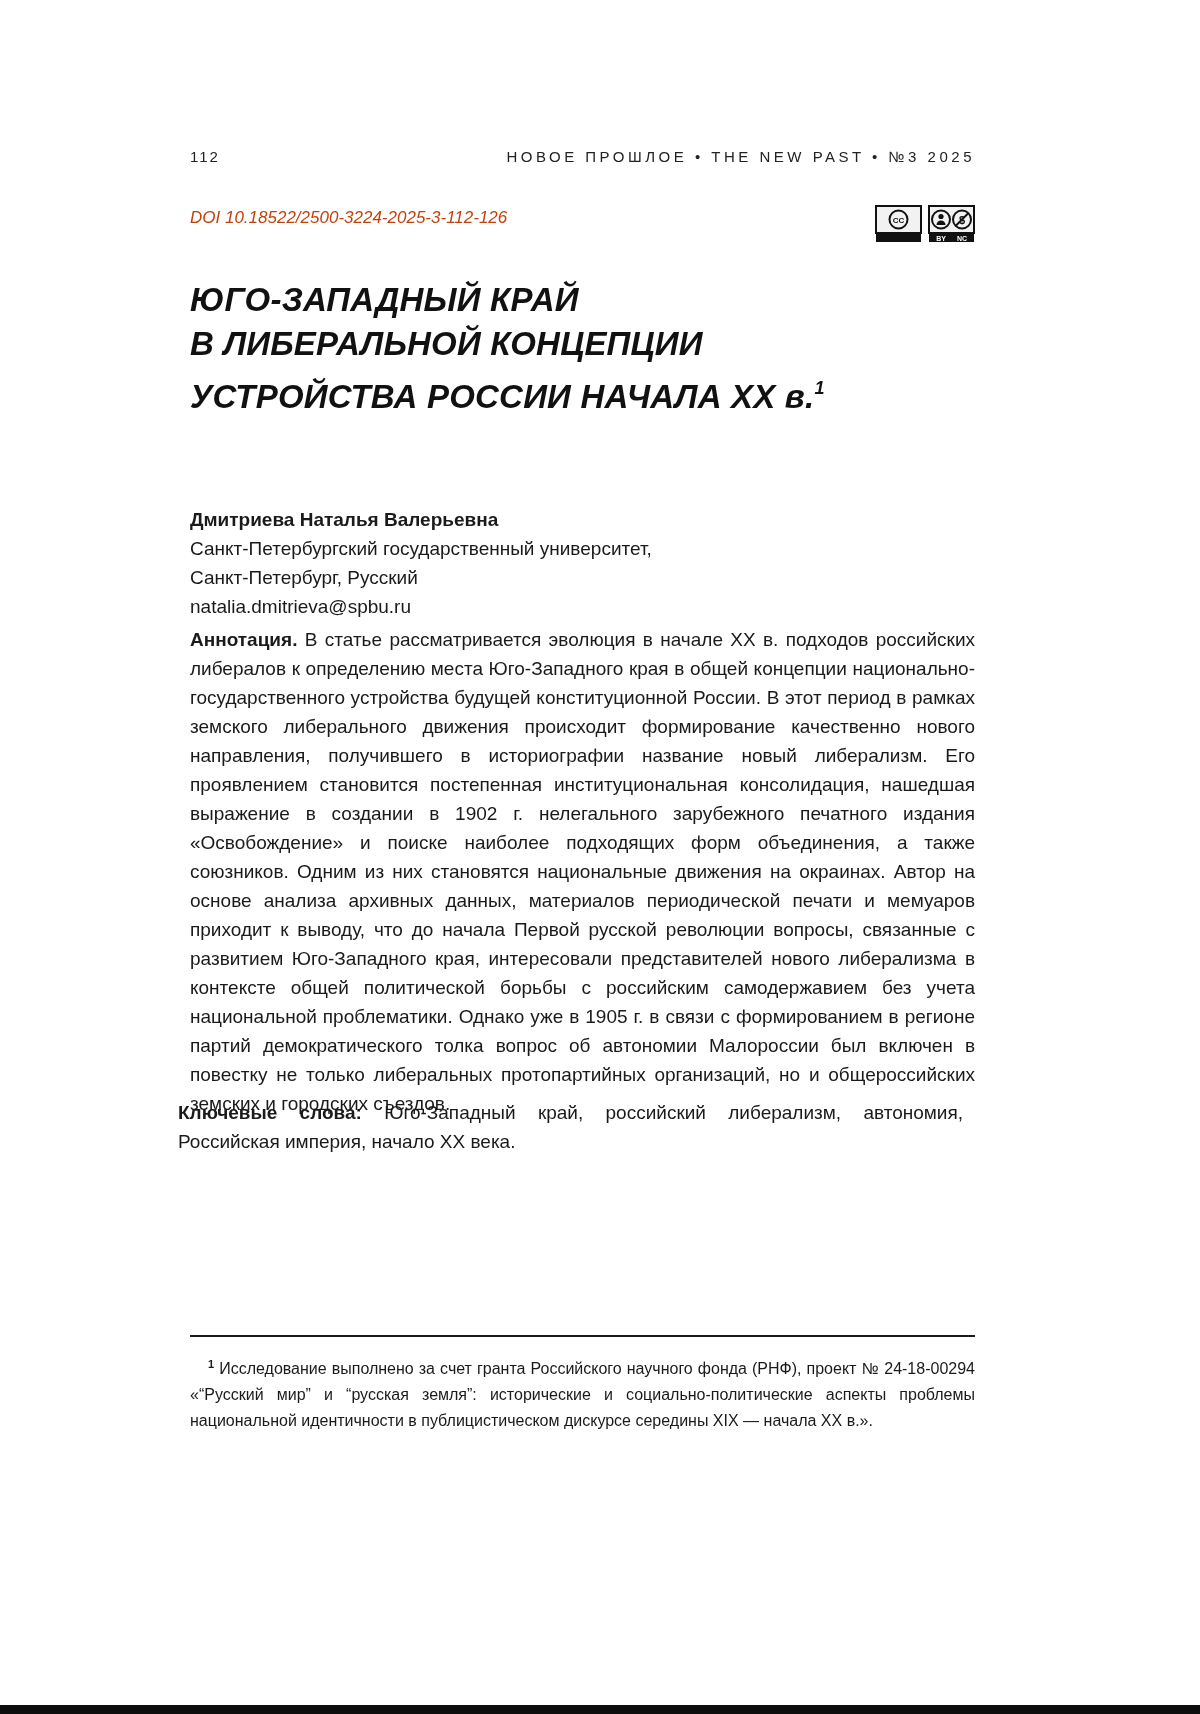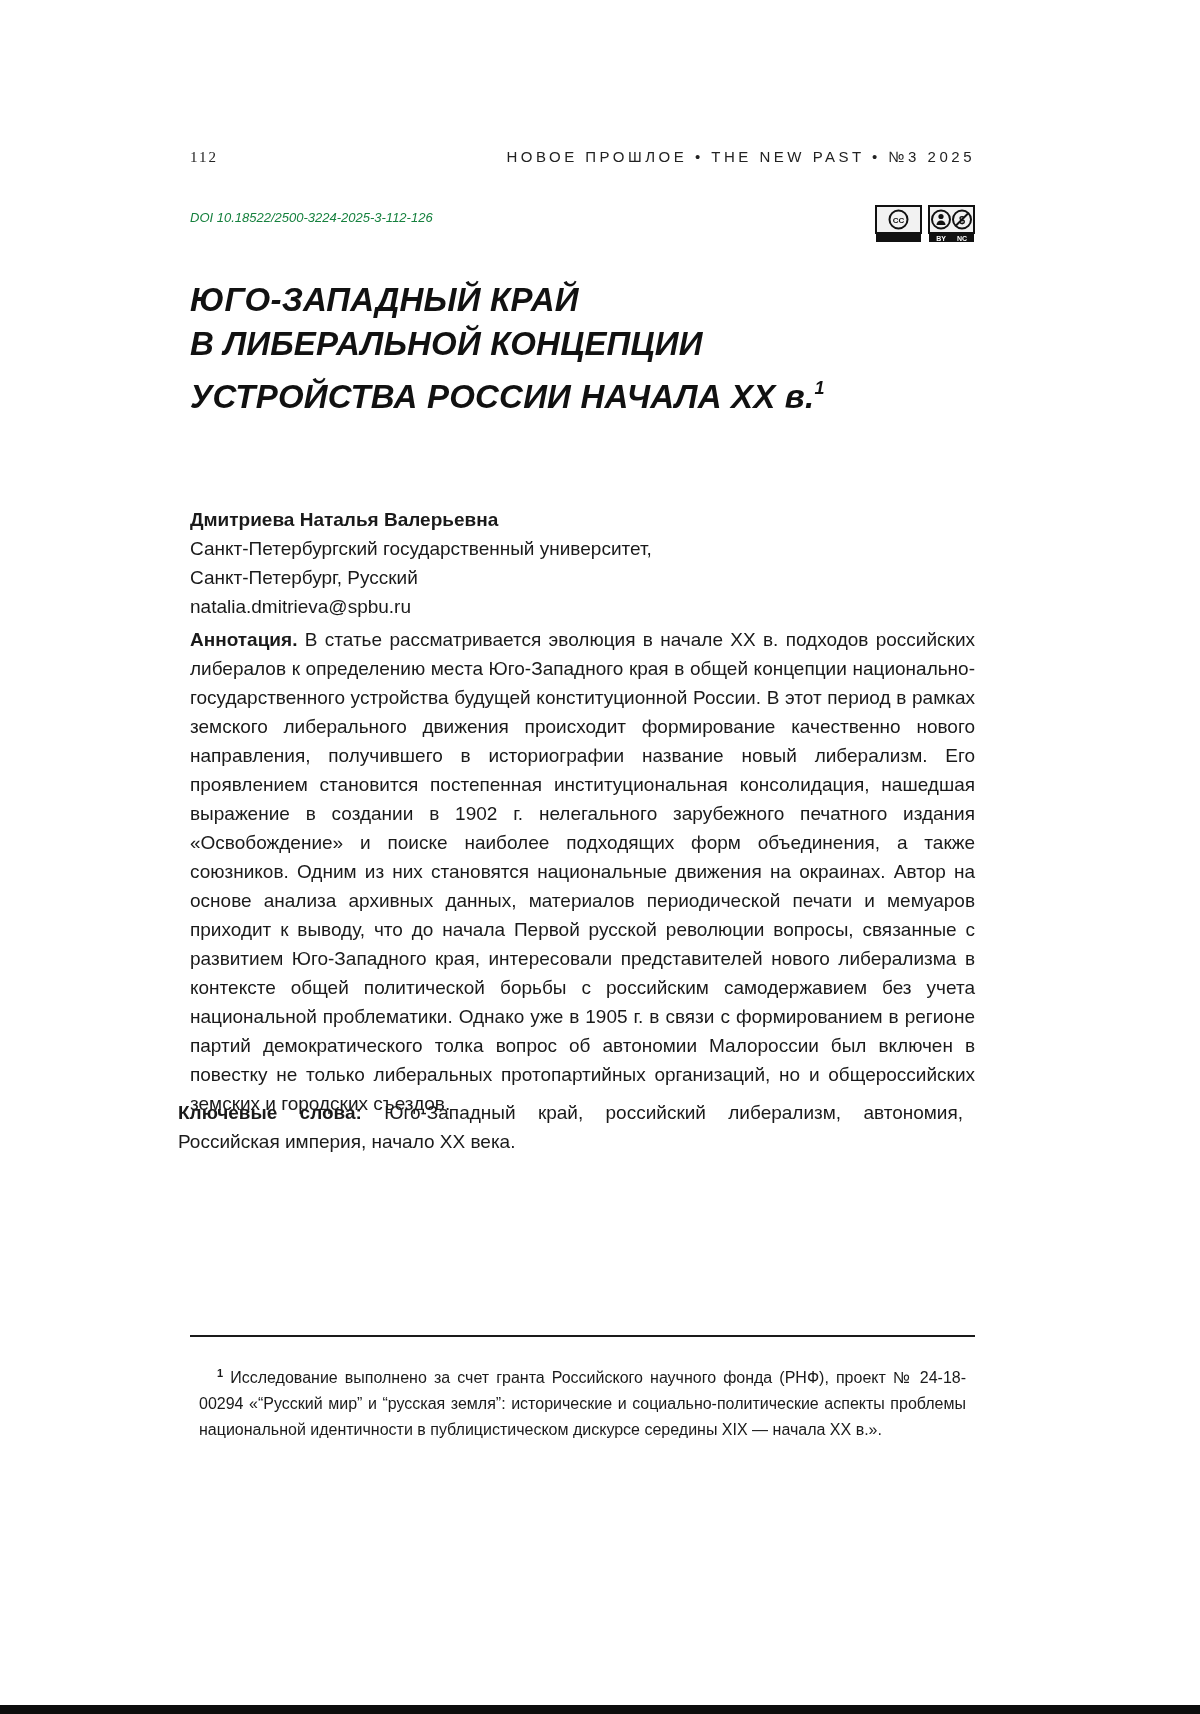--- a/index.html
+++ b/index.html
@@ -17,29 +17,29 @@
     top:148px;
     left:190px;
     right:225px;
     display:flex;
     justify-content:space-between;
     align-items:baseline;
     font-size:15px;
     letter-spacing:3.5px;
     color:#222;
   }
-  .running-head .pagenum{letter-spacing:2px;font-family:Liberation Serif, serif;}
+  .running-head .pagenum{letter-spacing:2px;}
   .meta-block{
     position:absolute;
     top:203px;
     left:190px;
     font-style:italic;
-    font-size:13px;
+    font-size:17px;
     line-height:29px;
-    color:#15803d;
+    color:#c2410c;
   }
   .license{
     position:absolute;
     top:205px;
     right:225px;
   }
   .title-block{
     position:absolute;
     top:278px;
     left:190px;
@@ -85,21 +85,21 @@
     position:absolute;
     top:1335px;
     left:190px;
     width:785px;
     border-top:2px solid #1a1a1a;
     padding-top:14px;
     font-size:16px;
     line-height:26px;
     text-align:justify;
   }
-  .footnote p{margin:9px;text-indent:18px;}
+  .footnote p{margin:0;text-indent:18px;}
   .footnote sup{font-weight:bold;font-size:11px;}
   .bottom-edge{
     position:absolute;
     left:0;
     right:0;
     bottom:0;
     height:9px;
     background:#0d0d0d;
   }
   .badge-svg{display:block;}

